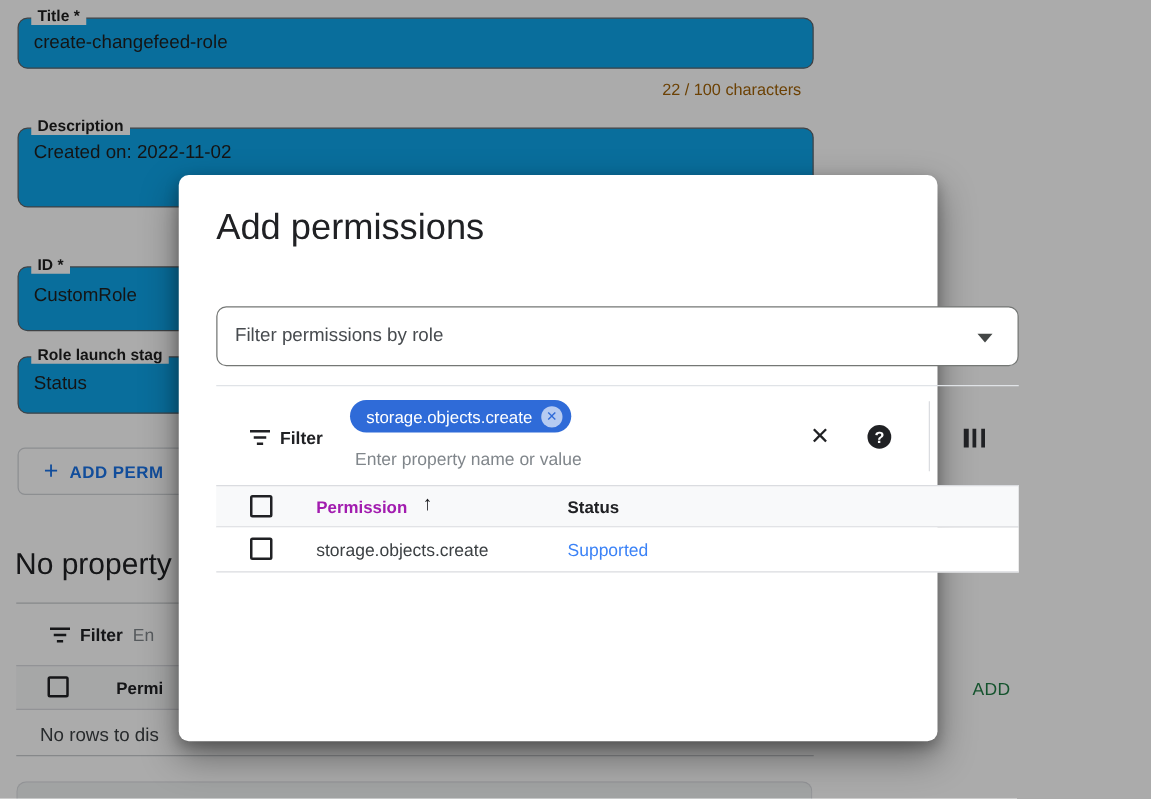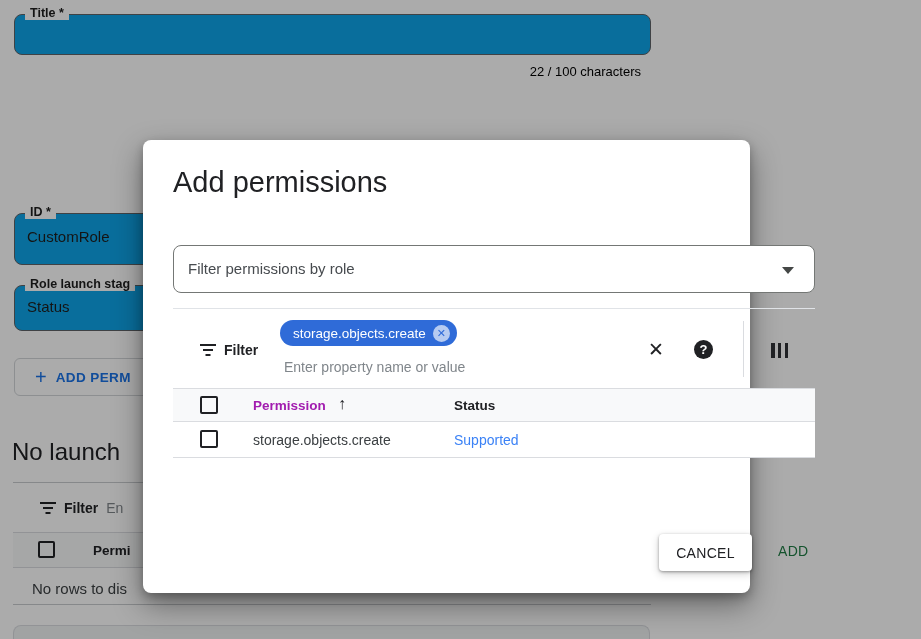--- a/index.html
+++ b/index.html
@@ -7,21 +7,21 @@
   body { font-family:"Liberation Sans","DejaVu Sans",sans-serif; color:#1f1f1f; }
   .page { position:relative; width:921px; height:639px; background:#fff; overflow:hidden; }
 
   
   .bg-content { position:absolute; inset:0; }
   .ofield { position:absolute; border:1px solid #5f6368; border-radius:8px; background:#0ea5e9; }
   .ofield .flabel { position:absolute; top:-9px; left:10px; background:#fff; padding:0 5px;
                     font-size:12.5px; font-weight:700; color:#1f1f1f; white-space:nowrap; }
   .ofield .fvalue { position:absolute; left:12px; top:10px; font-size:15px; color:#1f1f1f; white-space:nowrap; }
   .counter { position:absolute; left:14px; top:64px; width:627px; text-align:right;
-             font-size:13px; color:#000000; }
+             font-size:13px; color:#a16207; }
   .bg-btn { position:absolute; left:14px; top:358px; width:150px; height:38px; background:#fff;
             border:1px solid #d2d5d9; border-radius:6px; display:flex; align-items:center;
             padding-left:20px; gap:9px; }
   .bg-btn .plus { color:#1a73e8; font-size:20px; font-weight:400; line-height:1; }
   .bg-btn .blabel { color:#1a73e8; font-size:13.5px; font-weight:700; letter-spacing:.4px; white-space:nowrap; }
   .bg-heading { position:absolute; left:12px; top:438px; font-size:24px; font-weight:500; color:#202124; white-space:nowrap; }
   .hr { position:absolute; left:13px; width:638px; height:1px; background:#c8cbce; }
   .filtericon { position:relative; width:16px; height:12px; }
   .filtericon i { position:absolute; left:50%; transform:translateX(-50%); height:2.2px; background:#202124; display:block; }
   .filtericon i:nth-child(1){ top:0; width:16px; }
@@ -93,40 +93,45 @@
 </style>
 </head>
 <body>
 
 <div class="page">
 
   <div class="bg-content">
 
     <div class="ofield" style="left:14px; top:14px; width:637px; height:41px;">
       <span class="flabel">Title *</span>
+      <span class="fvalue">create-changefeed-role</span>
     </div>
     <div class="counter">22 / 100 characters</div>
 
+    <div class="ofield" style="left:14px; top:102px; width:637px; height:64px;">
+      <span class="flabel">Description</span>
+      <span class="fvalue">Created on: 2022-11-02</span>
+    </div>
 
     <div class="ofield" style="left:14px; top:213px; width:637px; height:52px;">
       <span class="flabel">ID *</span>
       <span class="fvalue" style="top:14px;">CustomRole</span>
     </div>
 
     <div class="ofield" style="left:14px; top:285px; width:637px; height:46px;">
       <span class="flabel">Role launch stag</span>
       <span class="fvalue" style="top:12px;">Status</span>
     </div>
 
     <div class="bg-btn">
       <span class="plus">+</span>
       <span class="blabel">ADD PERM</span>
     </div>
 
-    <div class="bg-heading">No launch</div>
+    <div class="bg-heading">No property</div>
     <div class="hr" style="top:482px;"></div>
 
     <div class="bg-filter-row">
       <span class="filtericon">
           <i></i>
           <i></i>
           <i></i>
         </span>
       <span class="flt">Filter</span>
       <span class="ph">En</span>
@@ -184,17 +189,16 @@
         <span class="sort">↑</span>
         <span class="th-status">Status</span>
       </div>
       <div class="m-row">
         <span class="cbx"></span>
         <span class="td-perm">storage.objects.create</span>
         <span class="td-status">Supported</span>
       </div>
     </div>
 
-    <button class="btn-cancel">CANCEL</button>
     <button class="btn-add" disabled="">ADD</button>
   </div>
 
 </div>
 
 </body></html>

